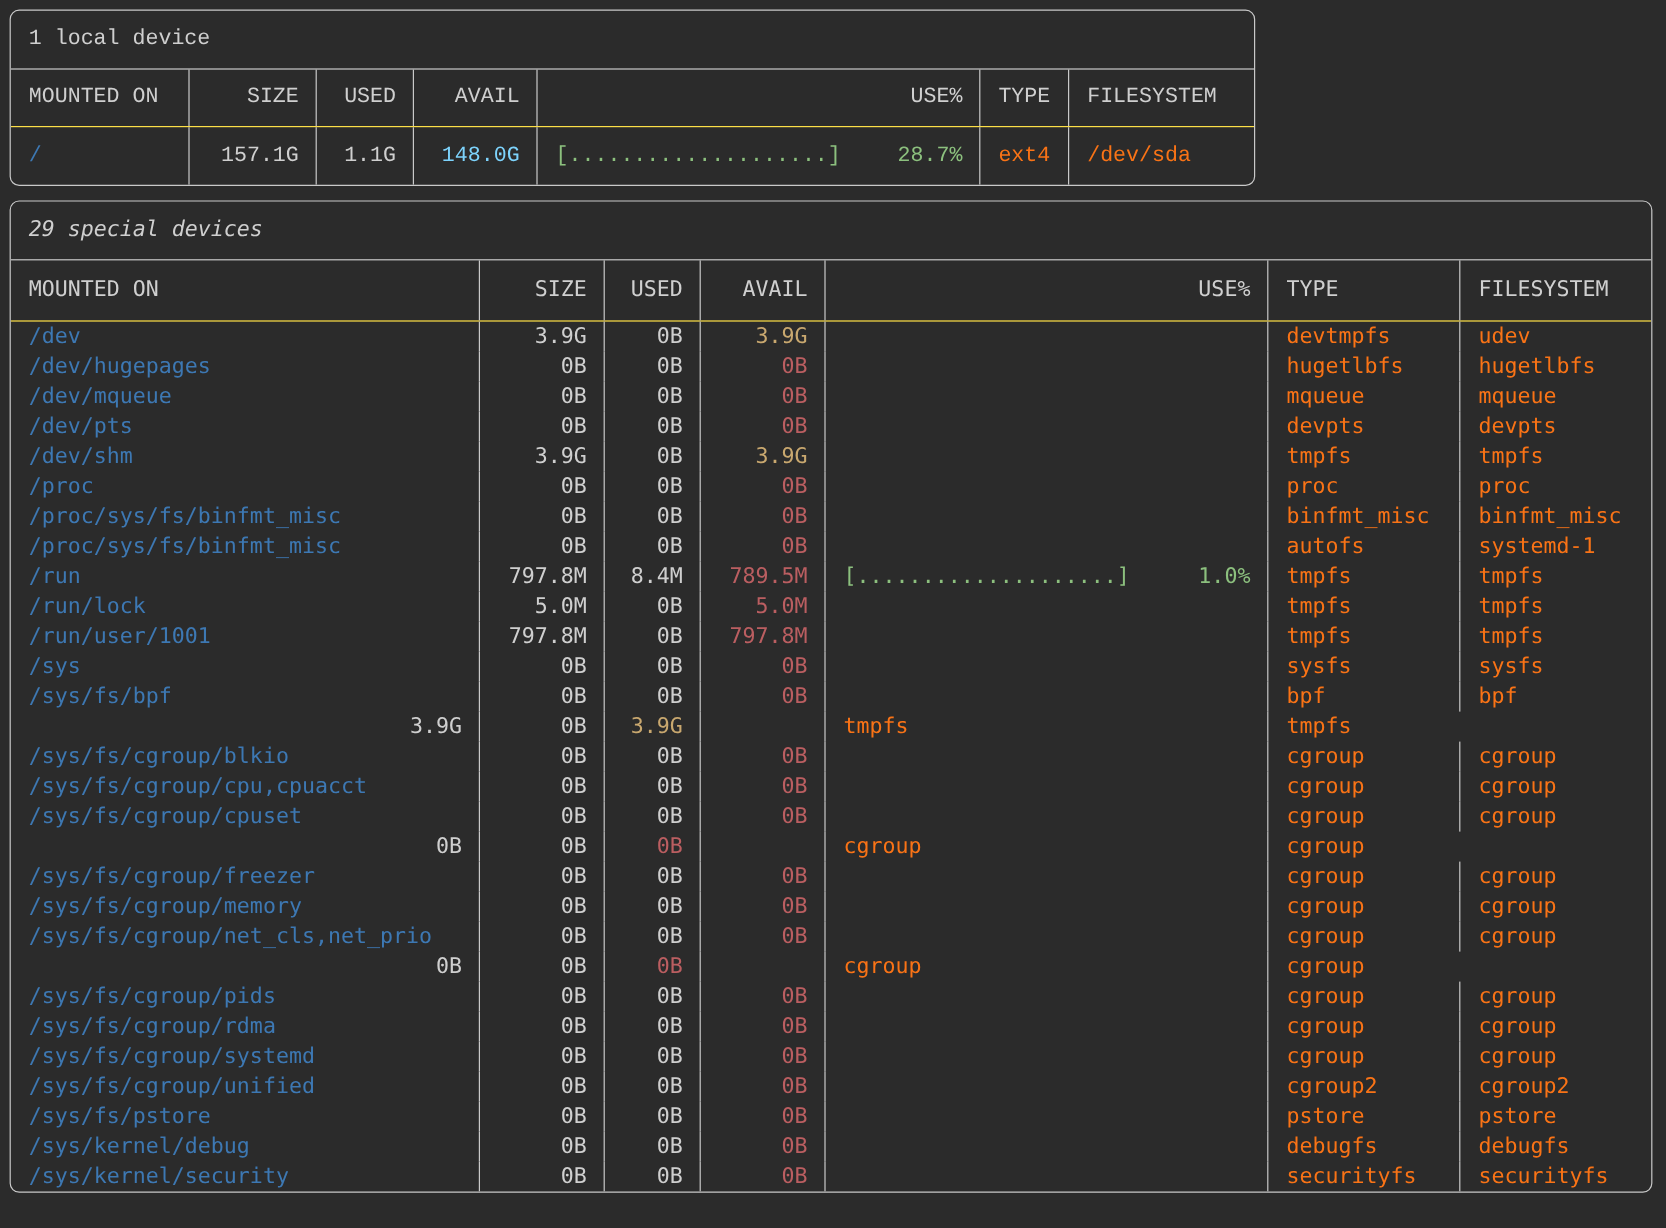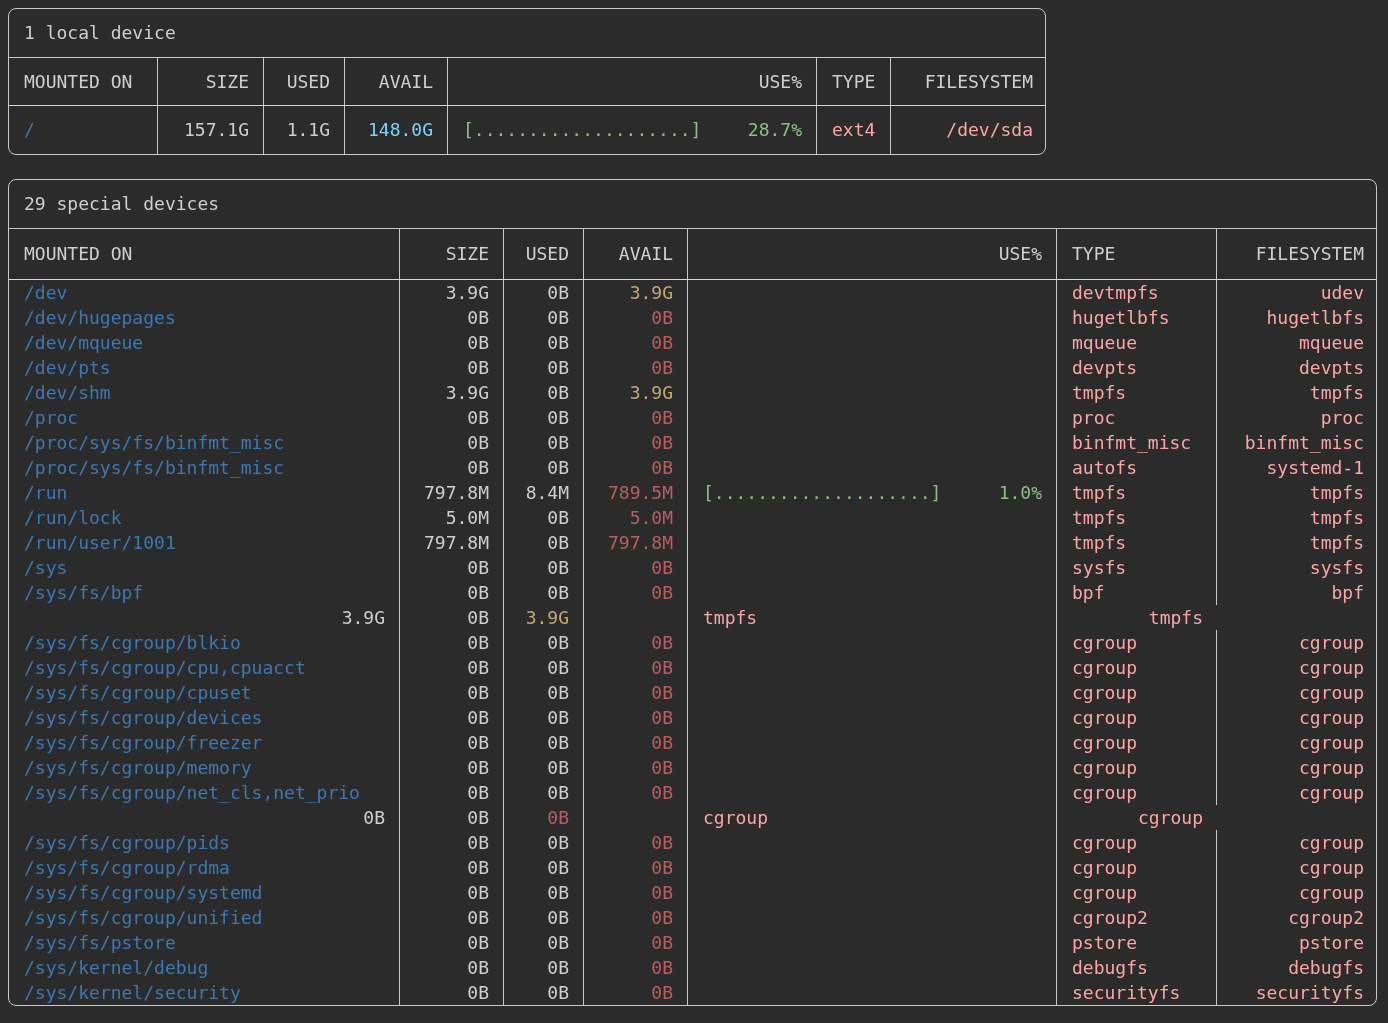--- a/index.html
+++ b/index.html
@@ -12,53 +12,53 @@
     font-size:18px;
     color:#cfcfcf;
     overflow:hidden;
   }
   .duf-table{
     border:1px solid #c9c9c9;
     border-radius:8px;
     box-sizing:border-box;
     overflow:hidden;
   }
-  #table-local{width:1038px;margin-bottom:24px;}
+  #table-local{width:1038px;margin-bottom:12px;font-family:Liberation Mono, monospace;}
   #table-special{width:1369px;}
   .tbl-title{
     border-bottom:1px solid #c9c9c9;
     padding-left:15px;
     box-sizing:border-box;
     white-space:nowrap;
   }
   #table-local .tbl-title{height:49px;line-height:48px;}
-  #table-special .tbl-title{height:49px;line-height:48px;}
+  #table-special .tbl-title{height:49px;line-height:48px;font-style:italic;}
   .grid-row{display:grid;}
   #table-local .grid-row{grid-template-columns:149px 106px 81px 103px 369px 74px 156px;}
   #table-special .grid-row{grid-template-columns:391px 104px 80px 104px 369px 160px 161px;}
   .hdr{border-bottom:1px solid #fde047;}
   #table-local .hdr > div{height:47px;line-height:47px;}
   #table-special .hdr > div{height:50px;line-height:50px;}
   .grid-row > div{
     box-sizing:border-box;
     border-right:1px solid #c9c9c9;
     padding:0 14px 0 15px;
     white-space:nowrap;
     overflow:hidden;
   }
-  .grid-row > div:last-child{border-right:none;text-align:right;}
+  .grid-row > div:last-child{border-right:none;}
   .rows .grid-row > div{border-right:1px solid #c9c9c9;}
   .rows .grid-row > div:last-child{border-right:none;}
   #table-local .rows .grid-row > div{height:48px;line-height:48px;}
   #table-special .rows .grid-row > div{height:25px;line-height:25px;}
   .al{text-align:left;}
   .ar{text-align:right;}
   .ac{text-align:right;}
   .c-mount{color:#3d78b3;}
-  .c-type,.c-fs{color:#fca5a5;}
+  .c-type,.c-fs{color:#f97316;}
   .avail-green{color:#7dd3fc;}
   .avail-yellow{color:#c9a86f;}
   .avail-red{color:#bb5e61;}
   .c-use{display:flex;justify-content:space-between;align-items:center;}
   .use-bar,.use-pct{color:#8cc07e;}
 </style>
 </head>
 <body>
 
 <div class="duf-table" id="table-local">
@@ -297,21 +297,20 @@
         <div class="ar c-num">0B</div>
         <div class="ar avail-red">0B</div>
         <div class="c-use">
           <div class="use-bar"></div>
           <div class="use-pct"></div>
         </div>
         <div class="al c-type">cgroup</div>
         <div class="al c-fs">cgroup</div>
       </div>
       <div class="grid-row">
-        <div class="al c-mount">/sys/fs/cgroup/devices</div>
         <div class="ar c-num">0B</div>
         <div class="ar c-num">0B</div>
         <div class="ar avail-red">0B</div>
         <div class="c-use">
           <div class="use-bar"></div>
           <div class="use-pct"></div>
         </div>
         <div class="al c-type">cgroup</div>
         <div class="al c-fs">cgroup</div>
       </div>

